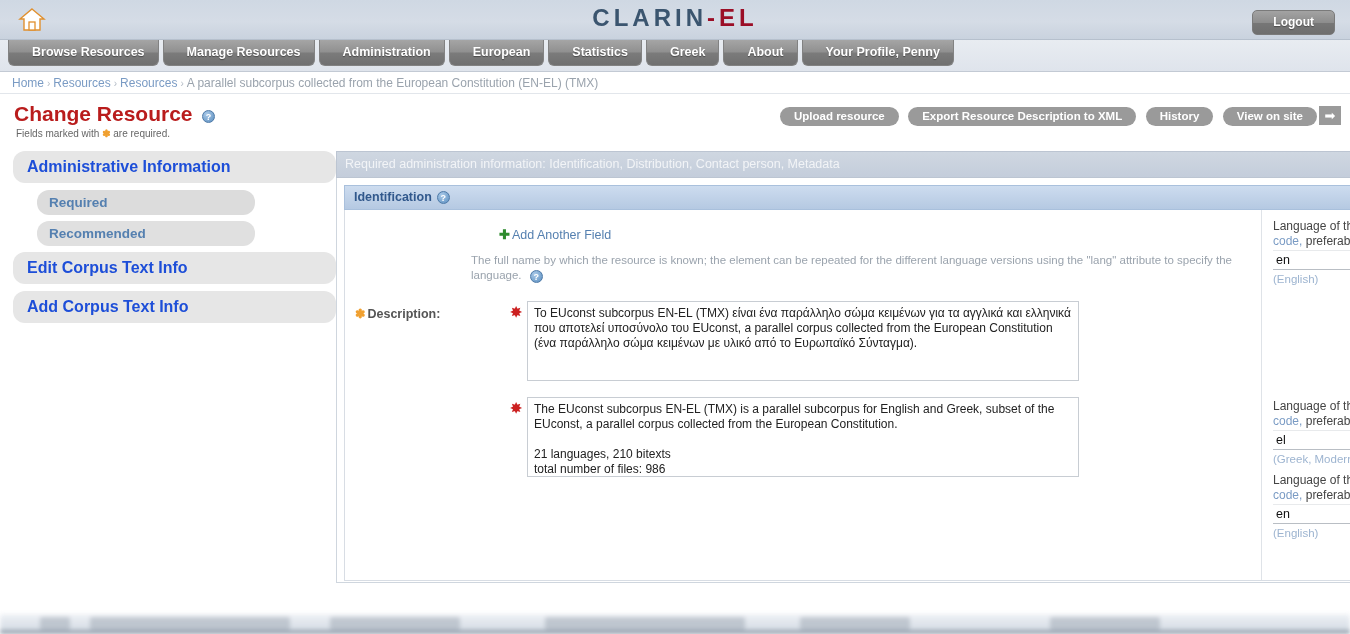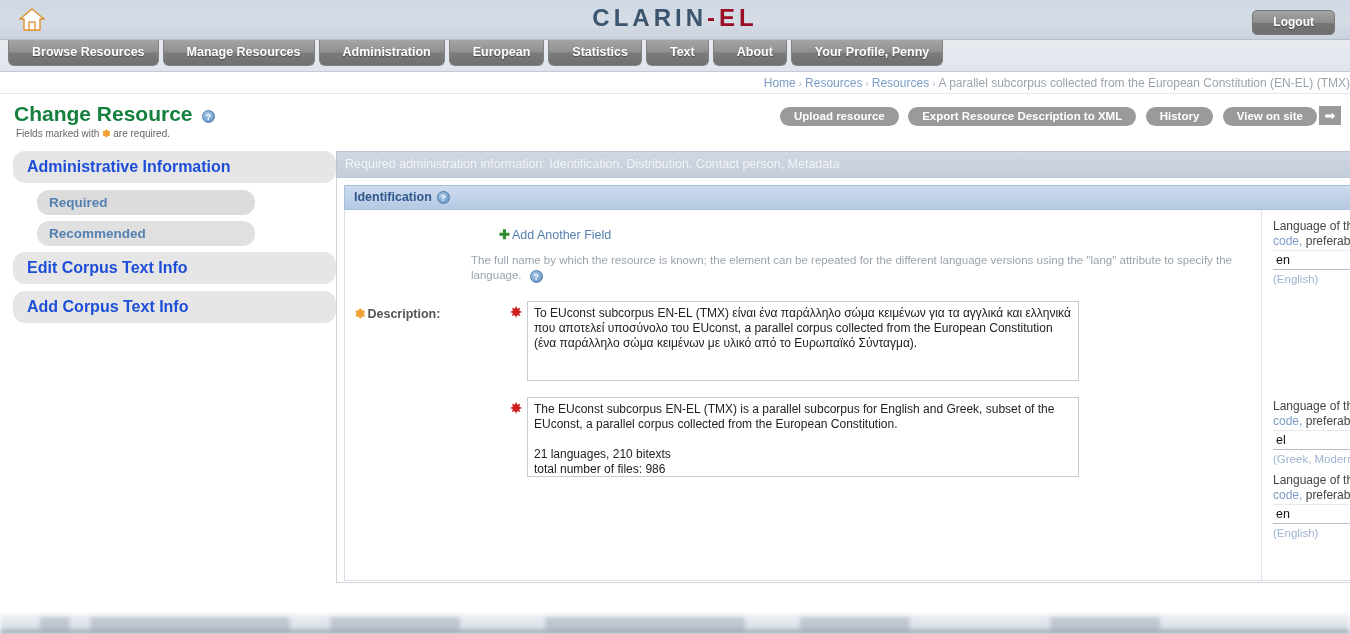--- a/index.html
+++ b/index.html
@@ -63,31 +63,30 @@
   }
 
   
   #breadcrumb {
     height: 22px;
     padding: 4px 0 0 12px;
     font-size: 12px;
     color: #9aa8bb;
     background: #fff;
     border-bottom: 1px solid #e2e6eb;
-    text-align: right;
   }
   #breadcrumb a { color: #7a9bc4; text-decoration: none; cursor: pointer; }
   #breadcrumb .sep { color: #b4bcc6; padding: 0 3px; font-size: 10px; }
   #breadcrumb .current { color: #9aa3ad; }
 
   
   #title-row { position: relative; height: 32px; padding: 8px 0 0 14px; }
   #page-title {
     display: inline-block;
-    font-size: 21px; font-weight: bold; color: #15803d;
+    font-size: 21px; font-weight: bold; color: #b91c1c;
   }
   .help-icon {
     display: inline-block;
     width: 13px; height: 13px; border-radius: 50%;
     background: radial-gradient(circle at 35% 30%, #a9c9e8, #5c8fc0);
     border: 1px solid #4e7aa8;
     color: #fff; font-size: 9px; font-weight: bold;
     line-height: 12px; text-align: center;
     vertical-align: middle;
     margin-left: 5px;
@@ -275,21 +274,21 @@
       <rect x="11" y="16" width="6" height="8" fill="#ffffff" stroke="#e0902f" stroke-width="1.3"></rect>
     </svg>
   </div>
   <div id="brand">
     <span class="b1">CLARIN</span><span class="b2">-EL</span>
   </div>
   <div id="logout-btn">Logout</div>
 </div>
 
 <div id="navbar">
-  <div class="nav-item">Browse Resources</div><div class="nav-item">Manage Resources</div><div class="nav-item">Administration</div><div class="nav-item">European</div><div class="nav-item">Statistics</div><div class="nav-item">Text</div><div class="nav-item">About</div><div class="nav-item">Your Profile, Penny</div>
+  <div class="nav-item">Browse Resources</div><div class="nav-item">Manage Resources</div><div class="nav-item">Administration</div><div class="nav-item">European</div><div class="nav-item">Statistics</div><div class="nav-item">Greek</div><div class="nav-item">About</div><div class="nav-item">Your Profile, Penny</div>
 </div>
 
 <div id="breadcrumb">
   <a>Home</a><span class="sep">›</span><a>Resources</a><span class="sep">›</span><a>Resources</a><span class="sep">›</span><span class="current">A parallel subcorpus collected from the European Constitution (EN-EL) (TMX)</span>
 </div>
 
 <div id="title-row">
   <span id="page-title">Change Resource</span>
   <span class="help-icon">?</span>
 </div>

